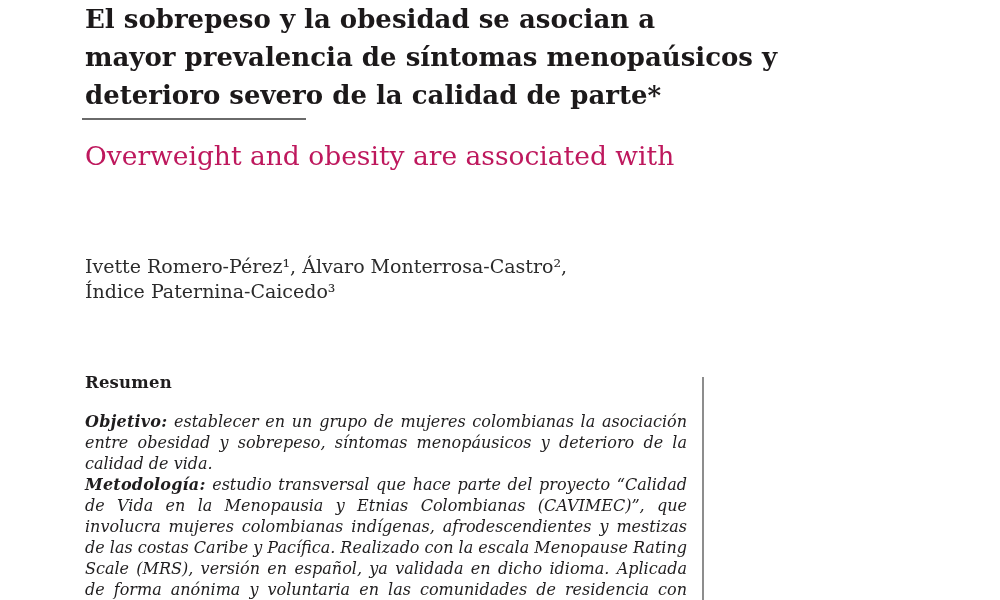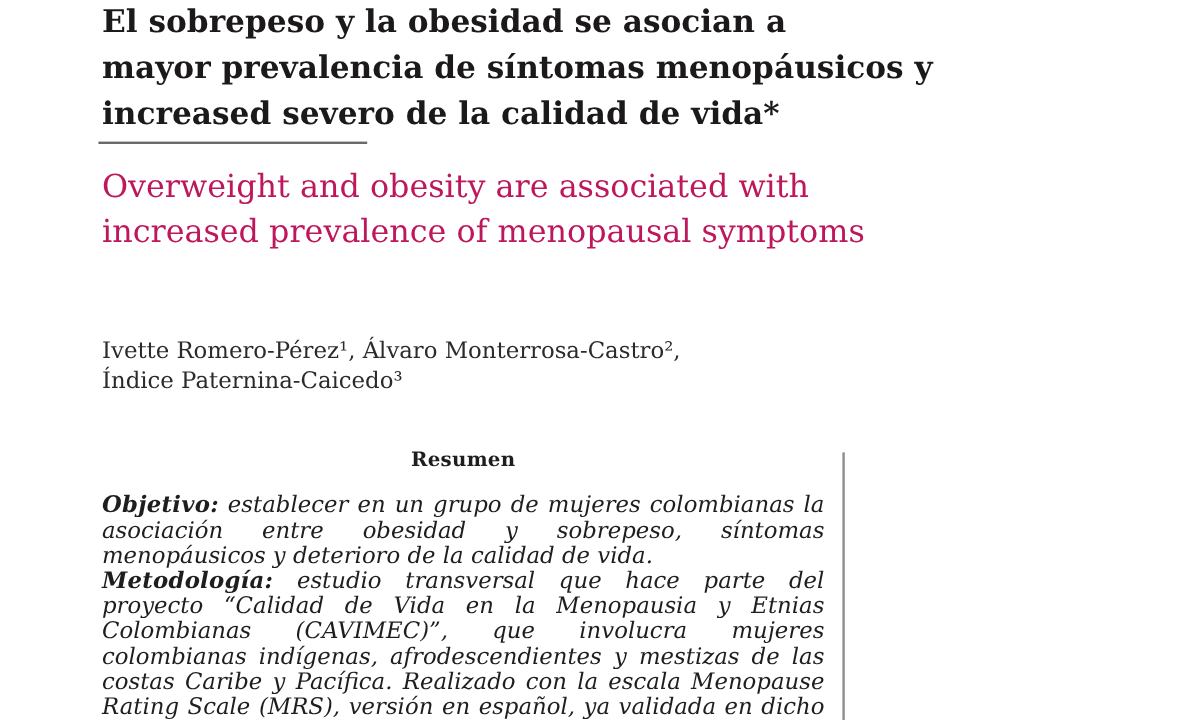--- a/index.html
+++ b/index.html
@@ -38,44 +38,44 @@
     left: 85px;
     top: 137px;
     color: #be185d;
     font-weight: 400;
     font-size: 26.5px;
     line-height: 38px;
   }
   .authors {
     position: absolute;
     left: 85px;
-    top: 280px;
+    top: 254px;
     color: #2b2b2b;
     font-size: 19px;
     line-height: 24.5px;
   }
   .abstract {
     position: absolute;
     left: 85px;
     top: 373px;
     width: 602px;
     color: #1f1d1e;
   }
   .abstract-heading {
     margin: 0 0 18px 0;
     font-size: 16.5px;
     line-height: 20px;
     font-weight: 700;
-    text-align: center;
+    text-align: left;
     letter-spacing: 0.2px;
   }
   .abs-para {
     margin: 0;
     font-style: italic;
-    font-size: 19px;
+    font-size: 16px;
     line-height: 21px;
     text-align: justify;
     hyphens: none;
   }
   .abs-label {
     font-weight: 700;
     font-style: italic;
     letter-spacing: 0.2px;
   }
   .vertical-rule {
@@ -87,29 +87,28 @@
     background: #8d8d8d;
   }
 </style>
 </head>
 <body>
 
 <div class="page">
 
   <header class="title-es">
     <div class="t-line">El sobrepeso y la obesidad se asocian a</div>
-    <div class="t-line">mayor prevalencia de síntomas menopáusicos y</div>
-    <div class="t-line">increased severo de la calidad de vida*</div>
+    <div class="t-line">mayor prevalencia de síntomas menopaúsicos y</div>
+    <div class="t-line">deterioro severo de la calidad de parte*</div>
   </header>
 
   <div class="footnote-rule"></div>
 
   <div class="title-en">
     <div class="t-line">Overweight and obesity are associated with</div>
-    <div class="t-line">increased prevalence of menopausal symptoms</div>
   </div>
 
   <div class="authors">
     <div class="t-line">Ivette Romero-Pérez¹, Álvaro Monterrosa-Castro²,</div>
     <div class="t-line">Índice Paternina-Caicedo³</div>
   </div>
 
   <section class="abstract">
     <h2 class="abstract-heading">Resumen</h2>
     <p class="abs-para"><strong class="abs-label">Objetivo:</strong><span class="abs-text"> establecer en un grupo de mujeres colombianas la asociación entre obesidad y sobrepeso, síntomas menopáusicos y deterioro de la calidad de vida.</span></p>

